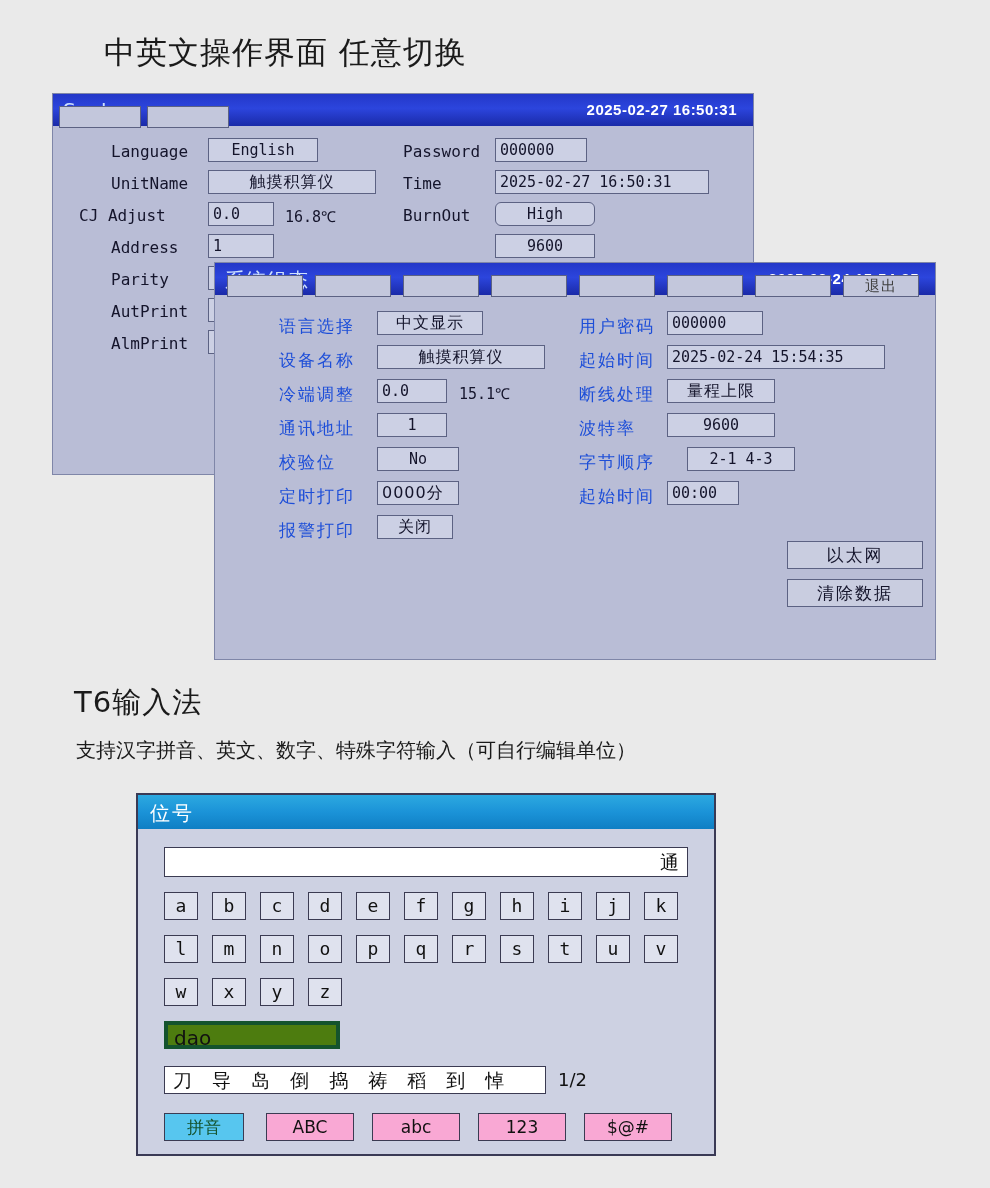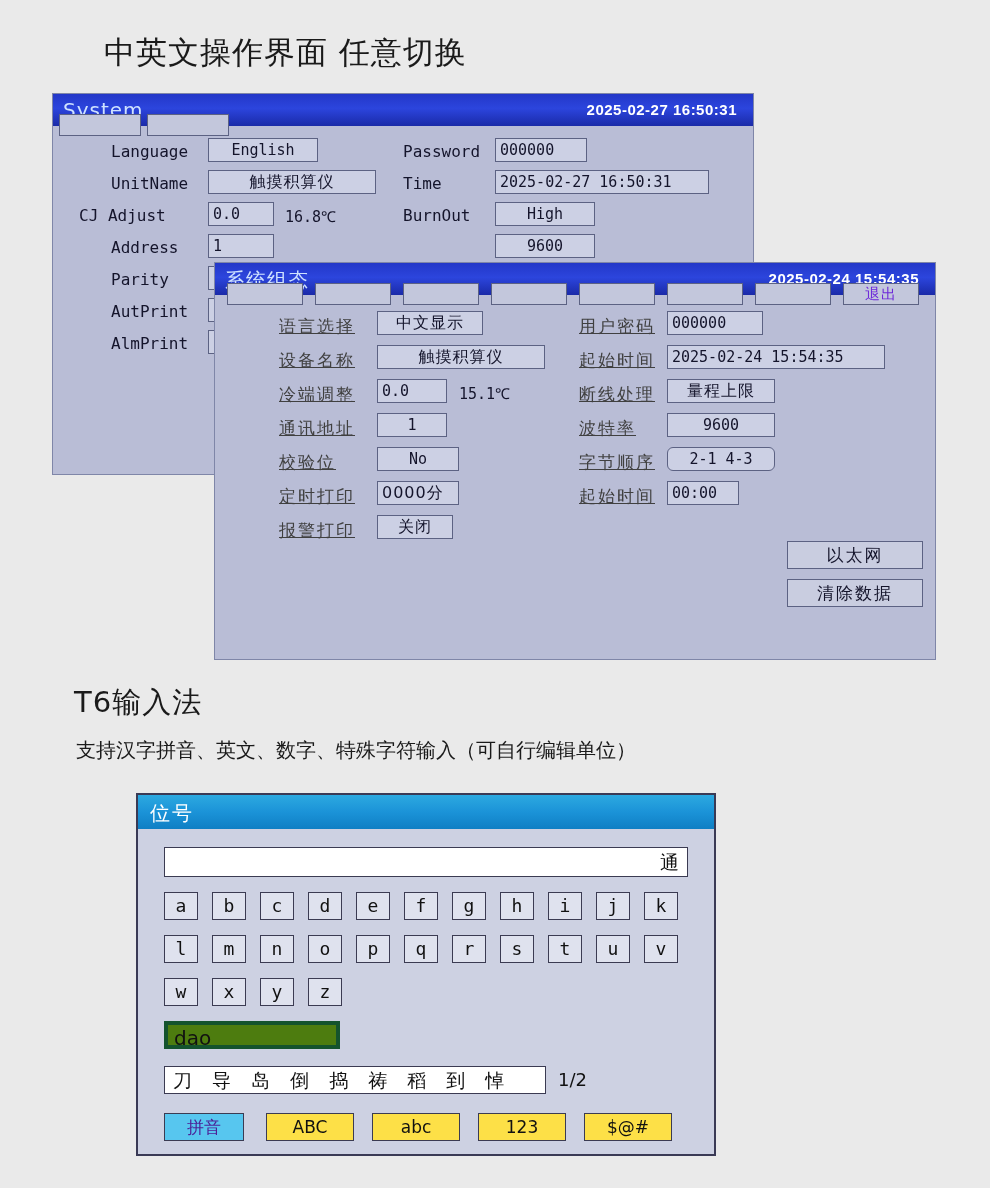--- a/index.html
+++ b/index.html
@@ -74,24 +74,23 @@
     position: absolute;
     font-family: "DejaVu Sans Mono", monospace;
     font-size: 16px;
     color: #14142b;
     white-space: nowrap;
   }
   .lbl-cn {
     position: absolute;
     font-family: "DejaVu Sans", sans-serif;
     font-size: 17px;
-    color: #404040;
+    color: #1d4ed8;
     white-space: nowrap;
     letter-spacing: 2px;
-    text-decoration: underline;
   }
   .fld {
     position: absolute;
     background: #ccd0e4;
     border: 1px solid #5c6283;
     box-sizing: border-box;
     font-family: "DejaVu Sans Mono", monospace;
     font-size: 15px;
     color: #14142b;
     height: 24px;
@@ -113,28 +112,28 @@
     color: #14142b;
     white-space: nowrap;
   }
   .fkeys {
     position: absolute;
     left: 0; right: 0; bottom: 0;
     height: 26px;
   }
   .fkey {
     position: absolute;
-    top: 14px;
+    top: 6px;
     height: 22px;
     background: #c3c7dc;
     border: 1px solid #5c6283;
     box-sizing: border-box;
     font-family: "DejaVu Sans", sans-serif;
     font-size: 15px;
-    color: #6d28d9;
+    color: #404040;
     text-align: center;
     line-height: 20px;
     letter-spacing: 1px;
   }
 
   
   #win-cn { left: 214px; top: 262px; width: 722px; height: 398px; }
 
   .btn-big {
     position: absolute;
@@ -226,32 +225,32 @@
   }
   .cand-page {
     position: absolute;
     font-family: "DejaVu Sans", sans-serif;
     font-size: 18px;
     color: #111;
   }
   .mode-btn {
     position: absolute;
     height: 28px;
-    background: #fde047;
+    background: #f9a8d4;
     border: 1px solid #3b3b52;
     box-sizing: border-box;
     font-family: "DejaVu Sans", sans-serif;
     font-size: 17px;
     color: #111;
     text-align: center;
     line-height: 26px;
   }
   .mode-btn.active {
     background: #57c6ef;
-    color: #4c1d95;
+    color: #14532d;
   }
 </style>
 </head>
 <body>
 
 <div class="heading-cn" id="title-1">中英文操作界面 任意切换</div>
 
 <div class="win" id="win-en">
   <div class="win-title">
     <div class="tname">System</div>
@@ -276,21 +275,21 @@
     <div class="fld left" style="left:155px; top:172px; width:66px;">0</div>
     <div class="fld left" style="left:155px; top:204px; width:66px;"></div>
 
     <div class="lbl" style="left:350px; top:16px;">Password</div>
     <div class="lbl" style="left:350px; top:48px;">Time</div>
     <div class="lbl" style="left:350px; top:80px;">BurnOut</div>
     <div class="lbl" style="left:350px; top:112px;margin-top:44px;">Baudrate</div>
 
     <div class="fld left" style="left:442px; top:12px;  width:92px;">000000</div>
     <div class="fld left" style="left:442px; top:44px;  width:214px;">2025-02-27  16:50:31</div>
-    <div class="fld ctr" style="left:442px; top:76px;  width:100px;">High</div>
+    <div class="fld ctr" style="left:442px; top:76px;  width:100px;border-radius:6px;">High</div>
     <div class="fld ctr" style="left:442px; top:108px; width:100px;">9600</div>
 
     <div class="fkeys">
       <div class="fkey" style="left:6px;  width:82px;"></div>
       <div class="fkey" style="left:94px; width:82px;"></div>
     </div>
   </div>
 </div>
 
 <div class="win" id="win-cn">
@@ -321,21 +320,21 @@
     <div class="lbl-cn" style="left:364px; top:54px;">起始时间</div>
     <div class="lbl-cn" style="left:364px; top:88px;">断线处理</div>
     <div class="lbl-cn" style="left:364px; top:122px;">波特率</div>
     <div class="lbl-cn" style="left:364px; top:156px;">字节顺序</div>
     <div class="lbl-cn" style="left:364px; top:190px;">起始时间</div>
 
     <div class="fld left" style="left:452px; top:16px;  width:96px;">000000</div>
     <div class="fld left" style="left:452px; top:50px;  width:218px;">2025-02-24  15:54:35</div>
     <div class="fld ctr cn" style="left:452px; top:84px;  width:108px;">量程上限</div>
     <div class="fld ctr" style="left:452px; top:118px; width:108px;">9600</div>
-    <div class="fld ctr" style="left:452px; top:152px; width:108px;border-radius:6px;">2-1  4-3</div>
+    <div class="fld ctr" style="left:472px; top:152px; width:108px;">2-1  4-3</div>
     <div class="fld left" style="left:452px; top:186px; width:72px;">00:00</div>
 
     <div class="btn-big" style="left:572px; top:246px; width:136px;">以太网</div>
     <div class="btn-big" style="left:572px; top:284px; width:136px;">清除数据</div>
 
     <div class="fkeys">
       <div class="fkey" style="left:12px;  width:76px;"></div>
       <div class="fkey" style="left:100px; width:76px;"></div>
       <div class="fkey" style="left:188px; width:76px;"></div>
       <div class="fkey" style="left:276px; width:76px;"></div>

